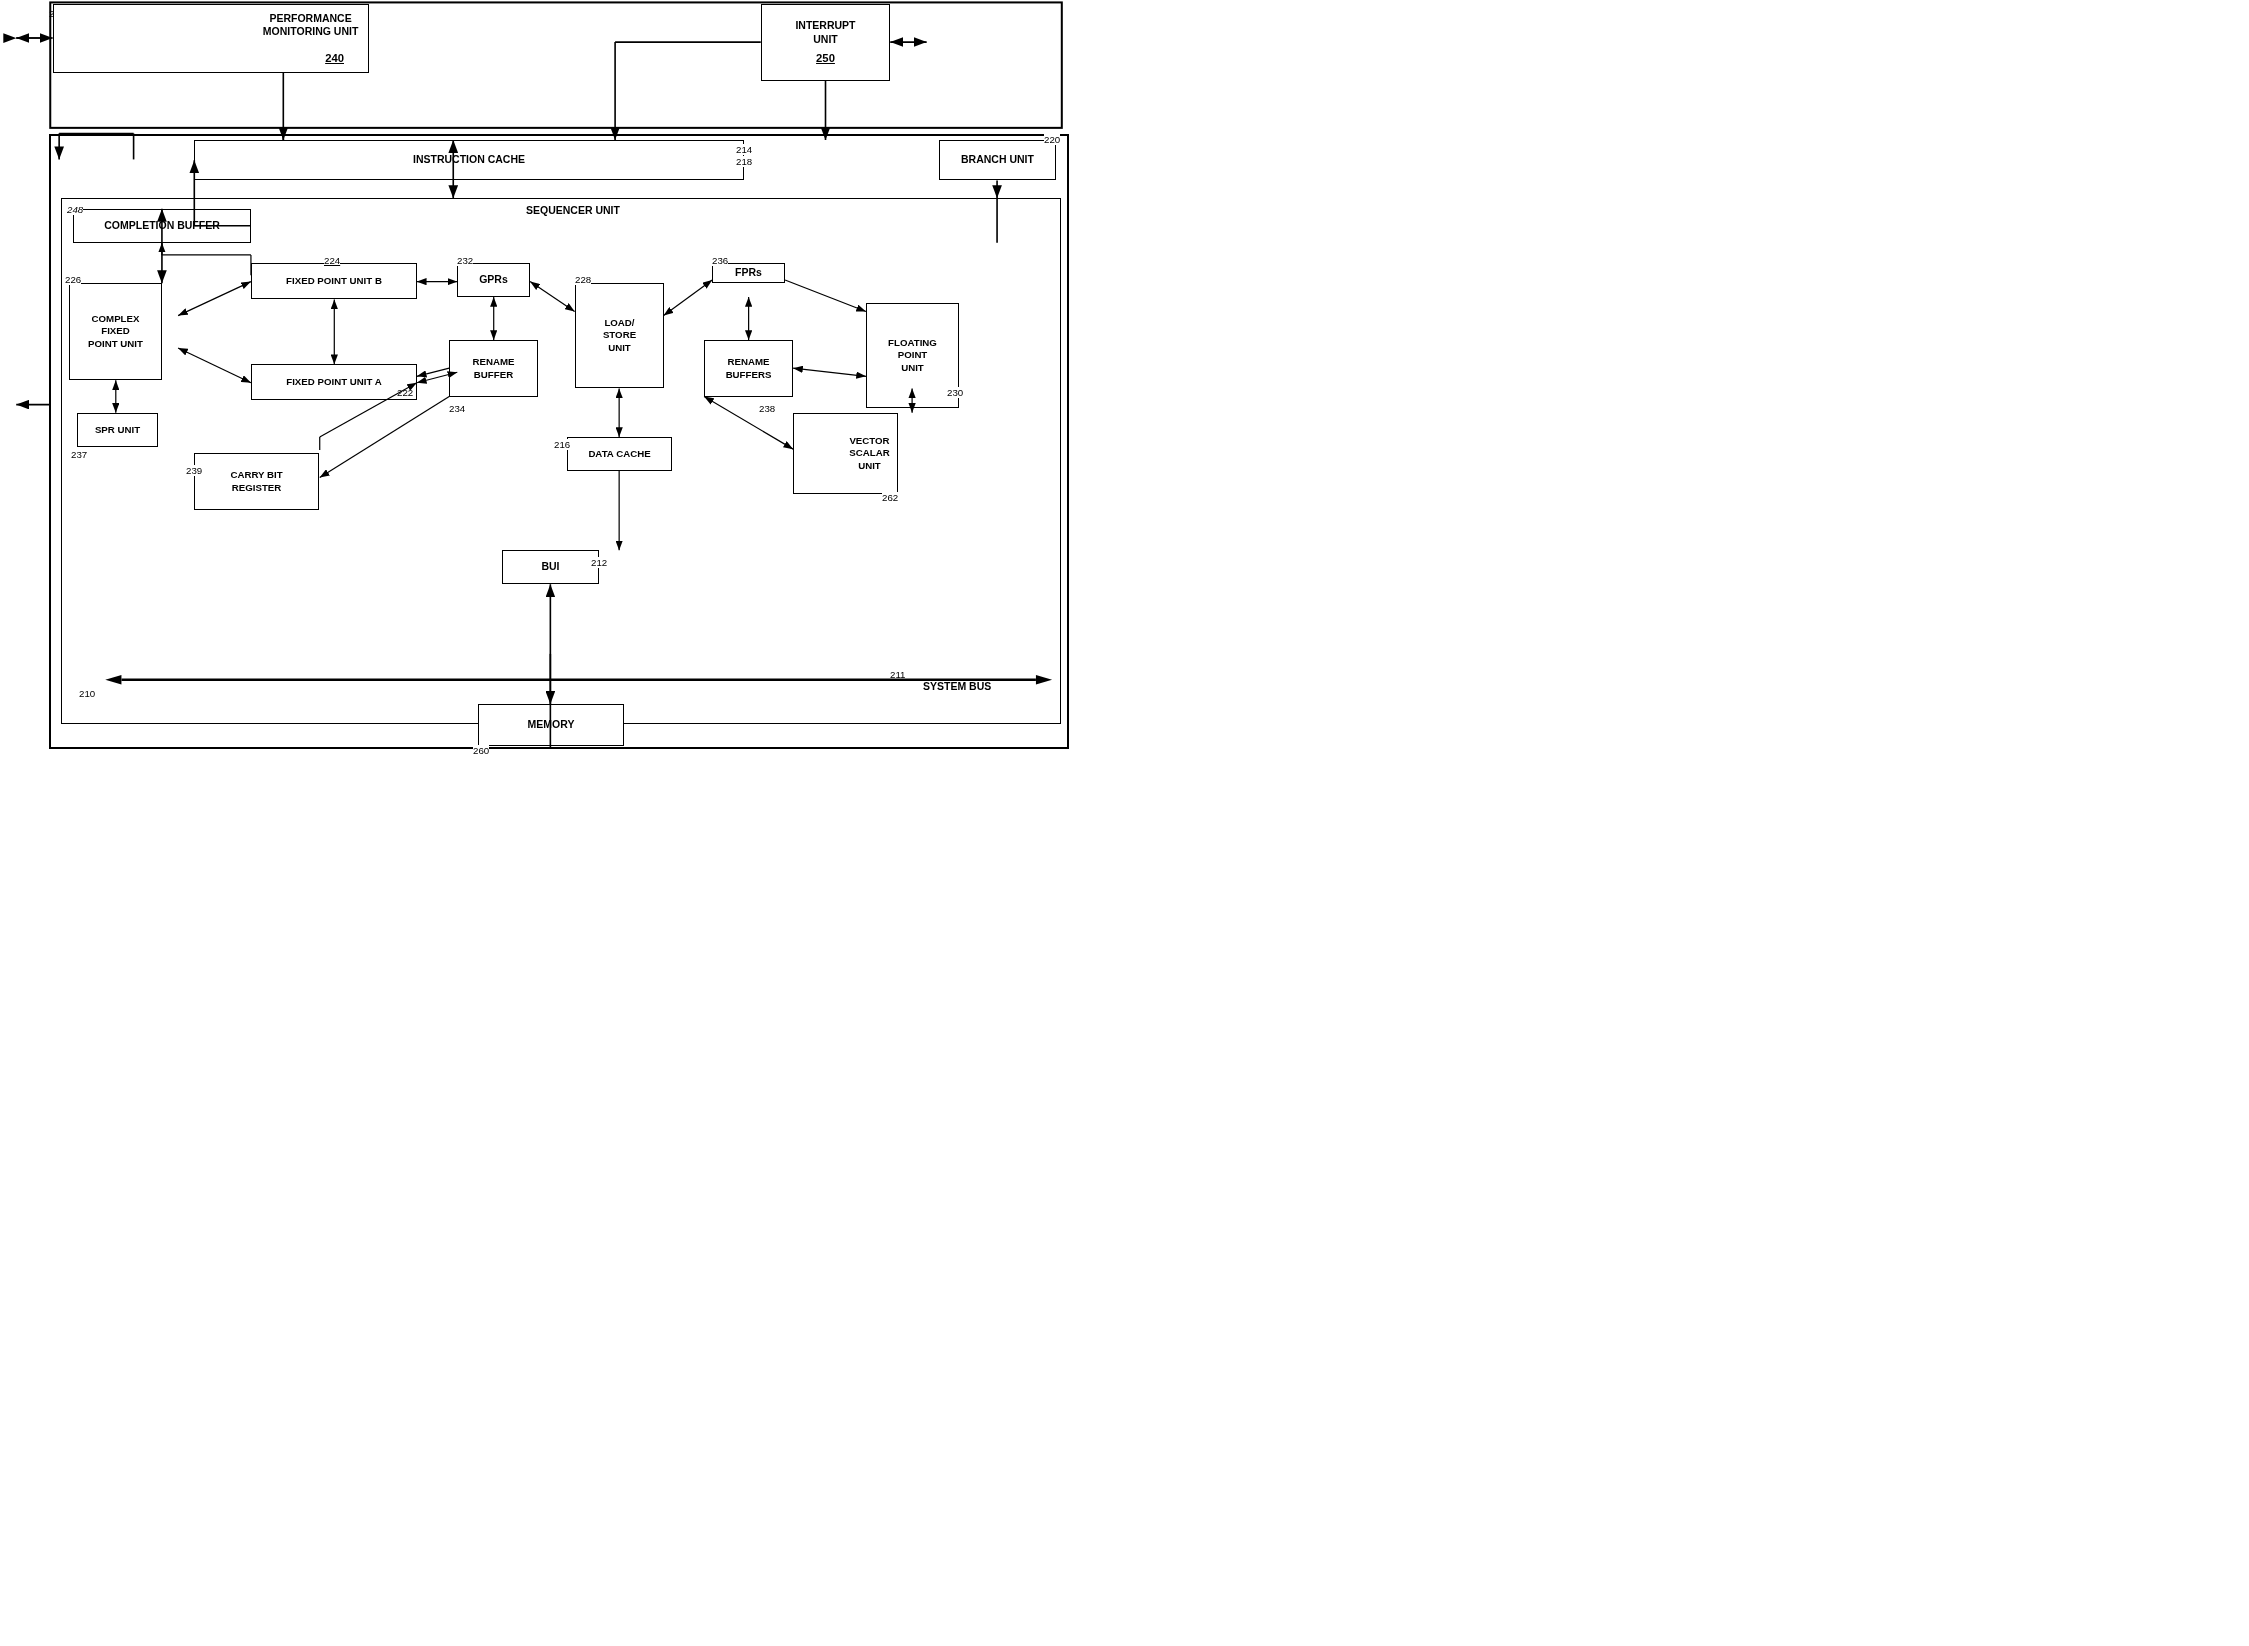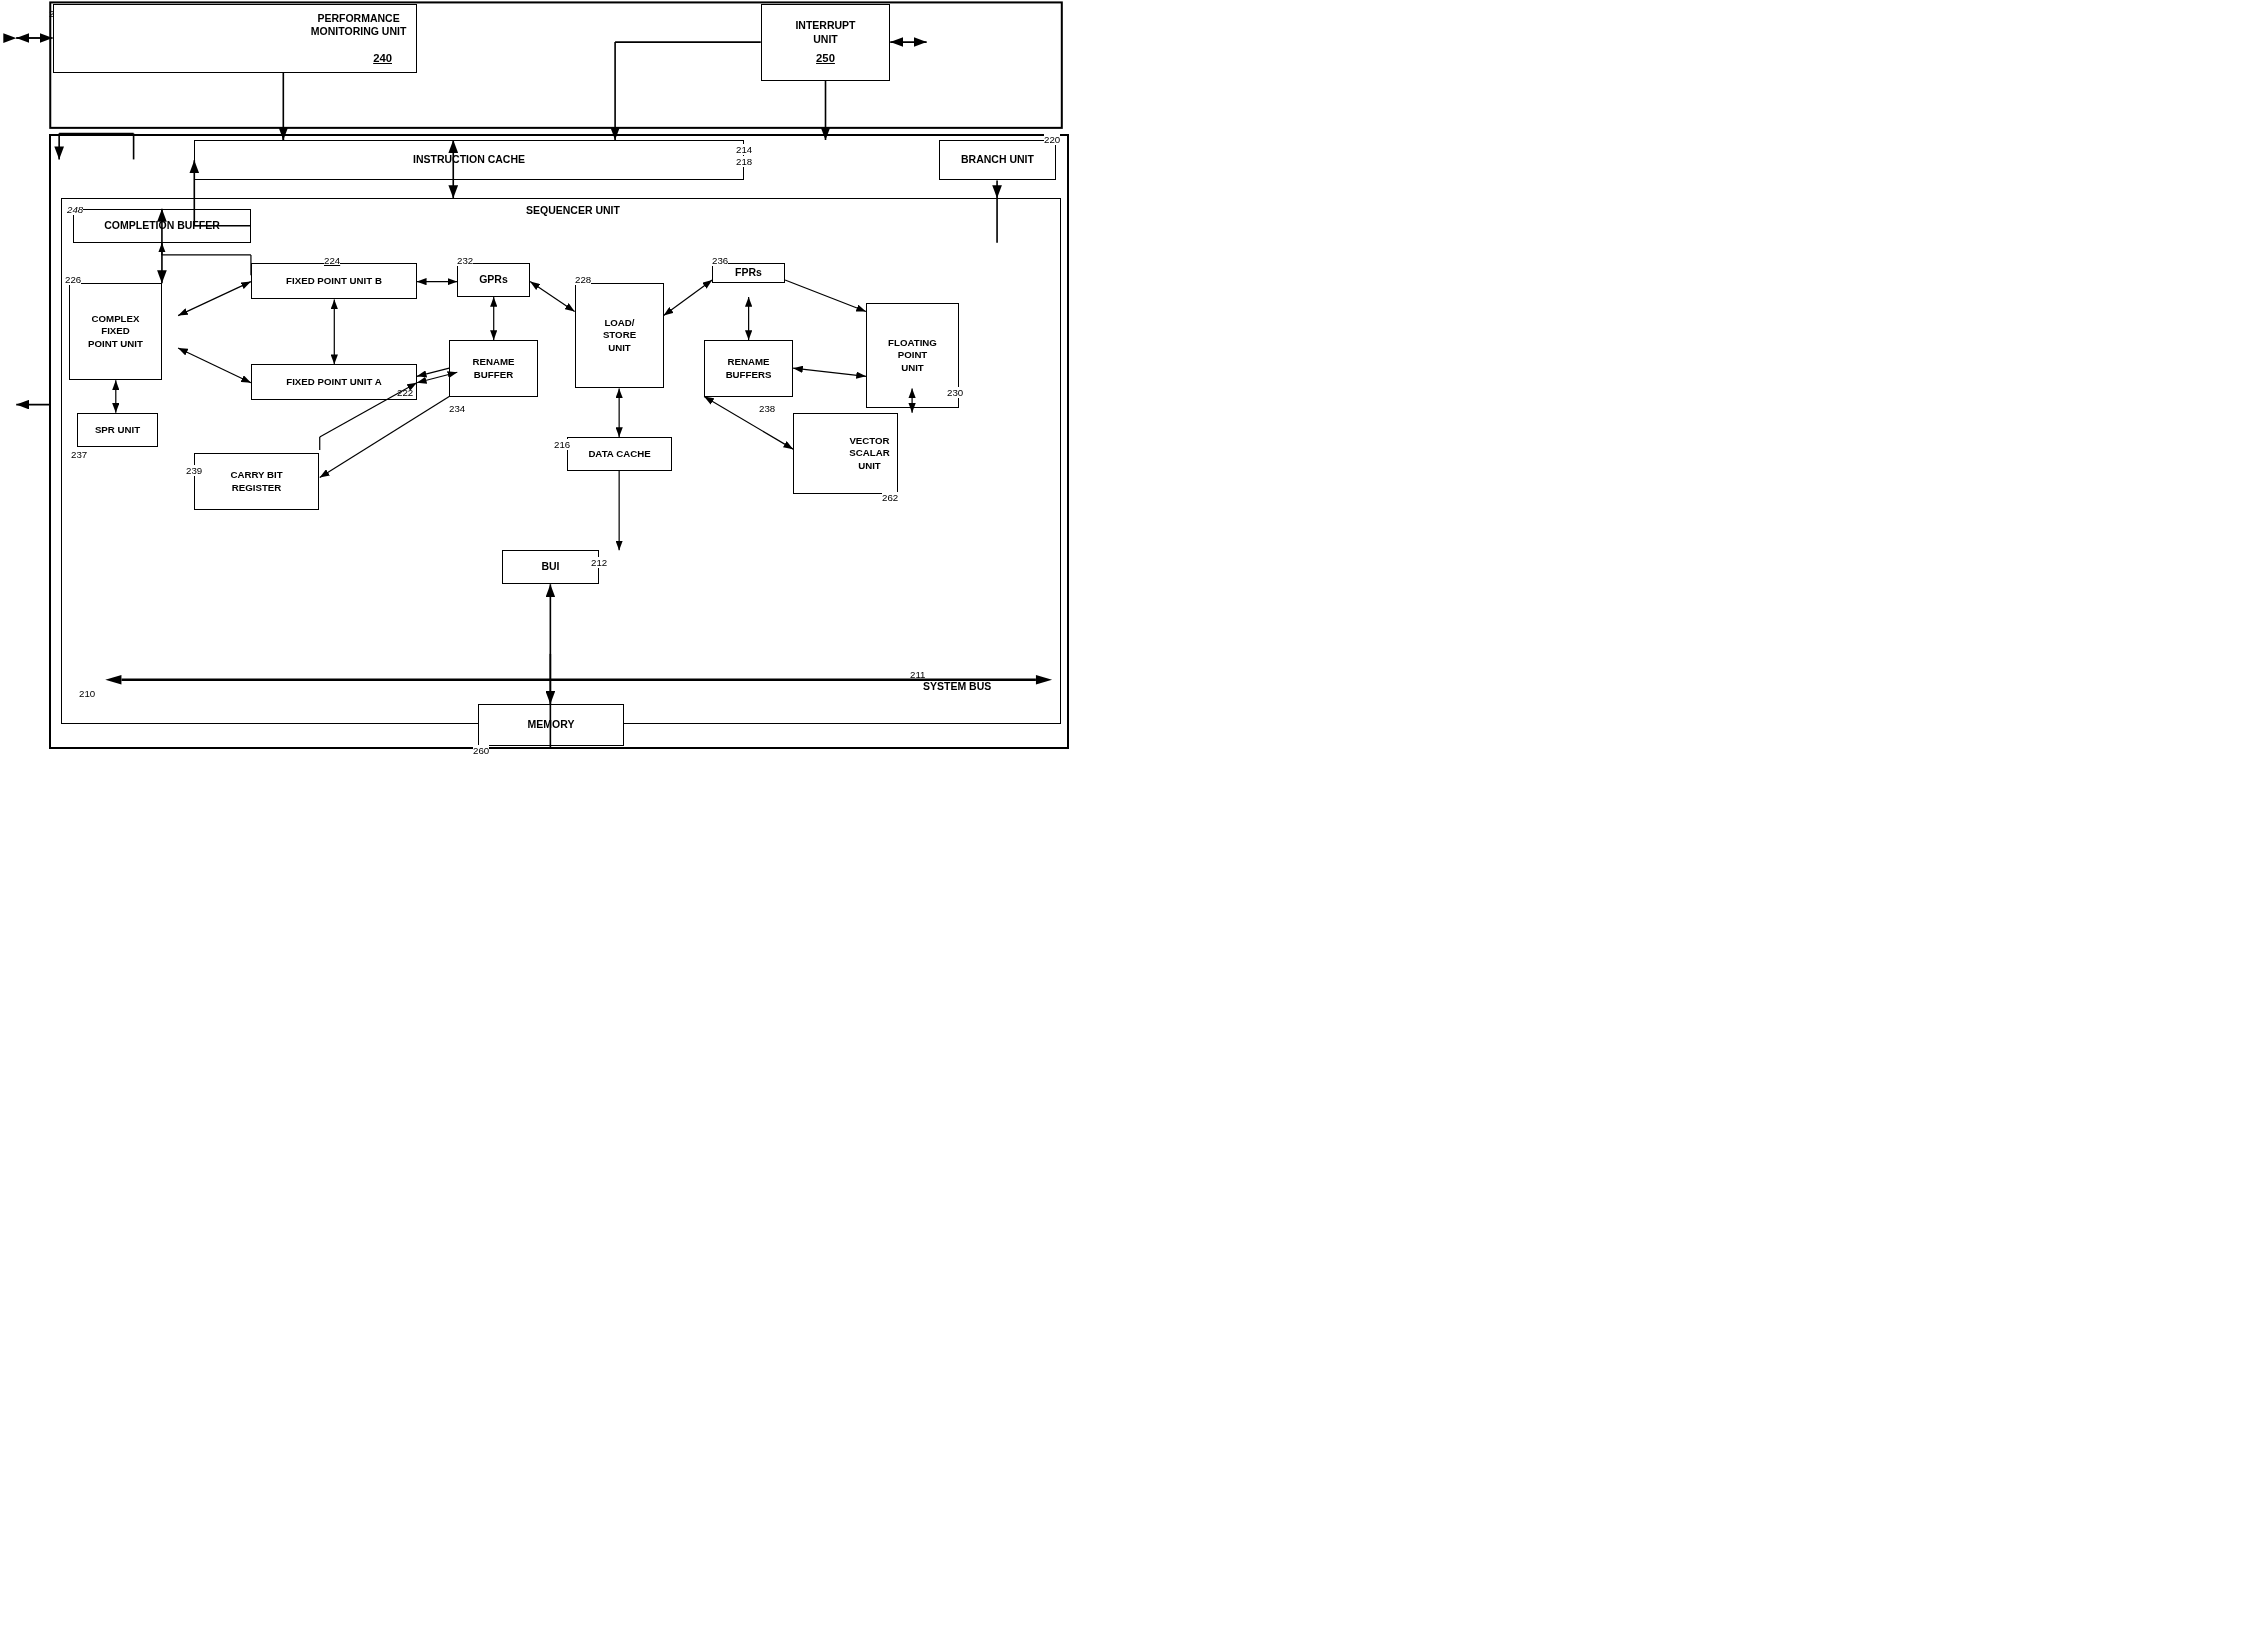--- a/index.html
+++ b/index.html
@@ -72,21 +72,21 @@
   <div class="box" style="left:214px; top:18px; width:65px; height:45px; font-size:9.7px;">
     <span>MMCRO</span>
   </div>
   <span class="ref-num" style="left:210px; top:8px;">243</span>
 
   <div class="box" style="left:295px; top:18px; width:65px; height:45px; font-size:9.7px;">
     <span>MMCRO</span>
   </div>
   <span class="ref-num" style="left:291px; top:8px;">244</span>
 
-  <div class="box" style="left:53px; top:4px; width:364px; height:69px; font-size:10.5px;">
+  <div class="box" style="left:53px; top:4px; width:316px; height:69px; font-size:10.5px;">
     <span style="position:absolute; top:6.5px; right:9.7px; font-size:10.5px; font-weight:bold;">PERFORMANCE<br>MONITORING UNIT</span>
     <span style="position:absolute; bottom:6.5px; right:24px; font-size:11.3px; font-weight:bold; text-decoration:underline;">240</span>
   </div>
 
   <div class="box" style="left:761px; top:4px; width:129px; height:77px; font-size:10.5px;">
     <span>INTERRUPT<br>UNIT</span>
     <span style="font-size:11.3px; font-weight:bold; text-decoration:underline; margin-top:5px;">250</span>
   </div>
 
   <div class="box" style="left:194px; top:140px; width:550px; height:40px; font-size:10.5px;">
@@ -177,21 +177,21 @@
     <span>BUI</span>
   </div>
   <span class="ref-num" style="left:591px; top:557px;">212</span>
 
   <div class="box" style="left:478px; top:704px; width:146px; height:42px; font-size:10.5px;">
     <span>MEMORY</span>
   </div>
   <span class="ref-num" style="left:473px; top:745px;">260</span>
 
   <span style="position:absolute; left:923px; top:680px; font-size:10.5px; font-weight:bold;">SYSTEM BUS</span>
-  <span style="position:absolute; left:890px; top:669px; font-size:9.7px;margin-left:20px;">211</span>
+  <span style="position:absolute; left:890px; top:669px; font-size:9.7px;">211</span>
 
   <span class="ref-num" style="left:79px; top:688px;">210</span>
 
   <svg class="svg-overlay" viewBox="0 0 1390 1017" width="1125" height="823">
 
     <defs>
       <marker id="arrowhead" markerWidth="8" markerHeight="6" refX="8" refY="3" orient="auto">
         <polygon points="0 0, 8 3, 0 6" fill="#000"></polygon>
       </marker>
       <marker id="arrowhead-left" markerWidth="8" markerHeight="6" refX="0" refY="3" orient="auto">

